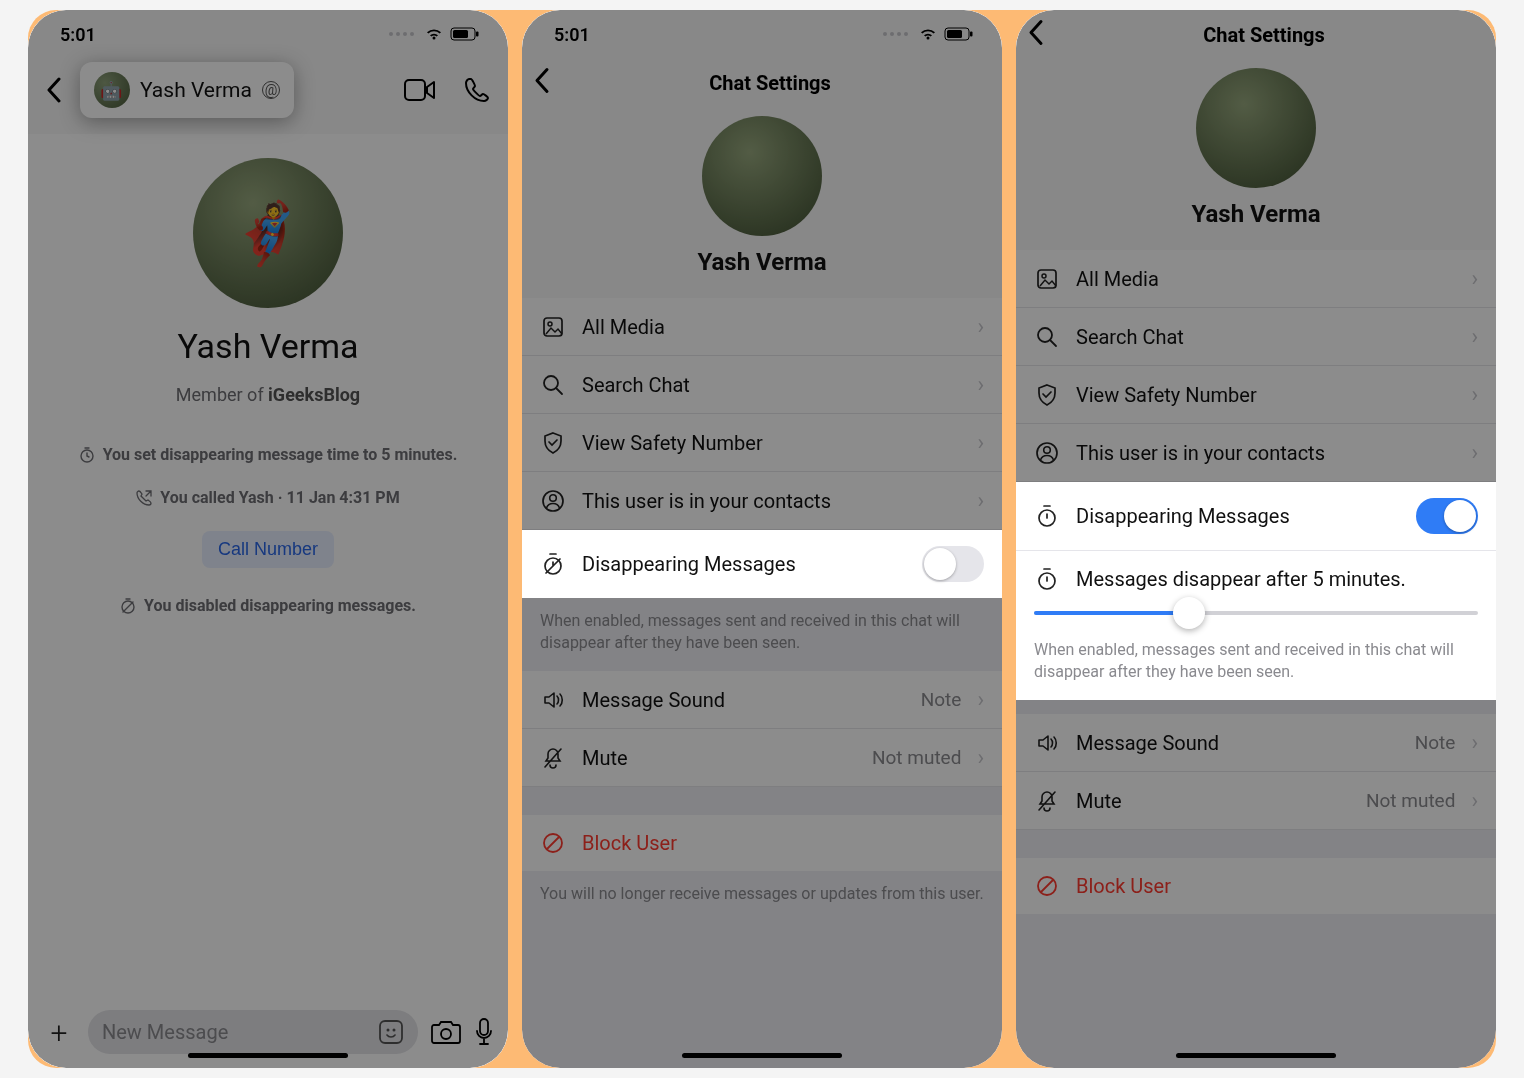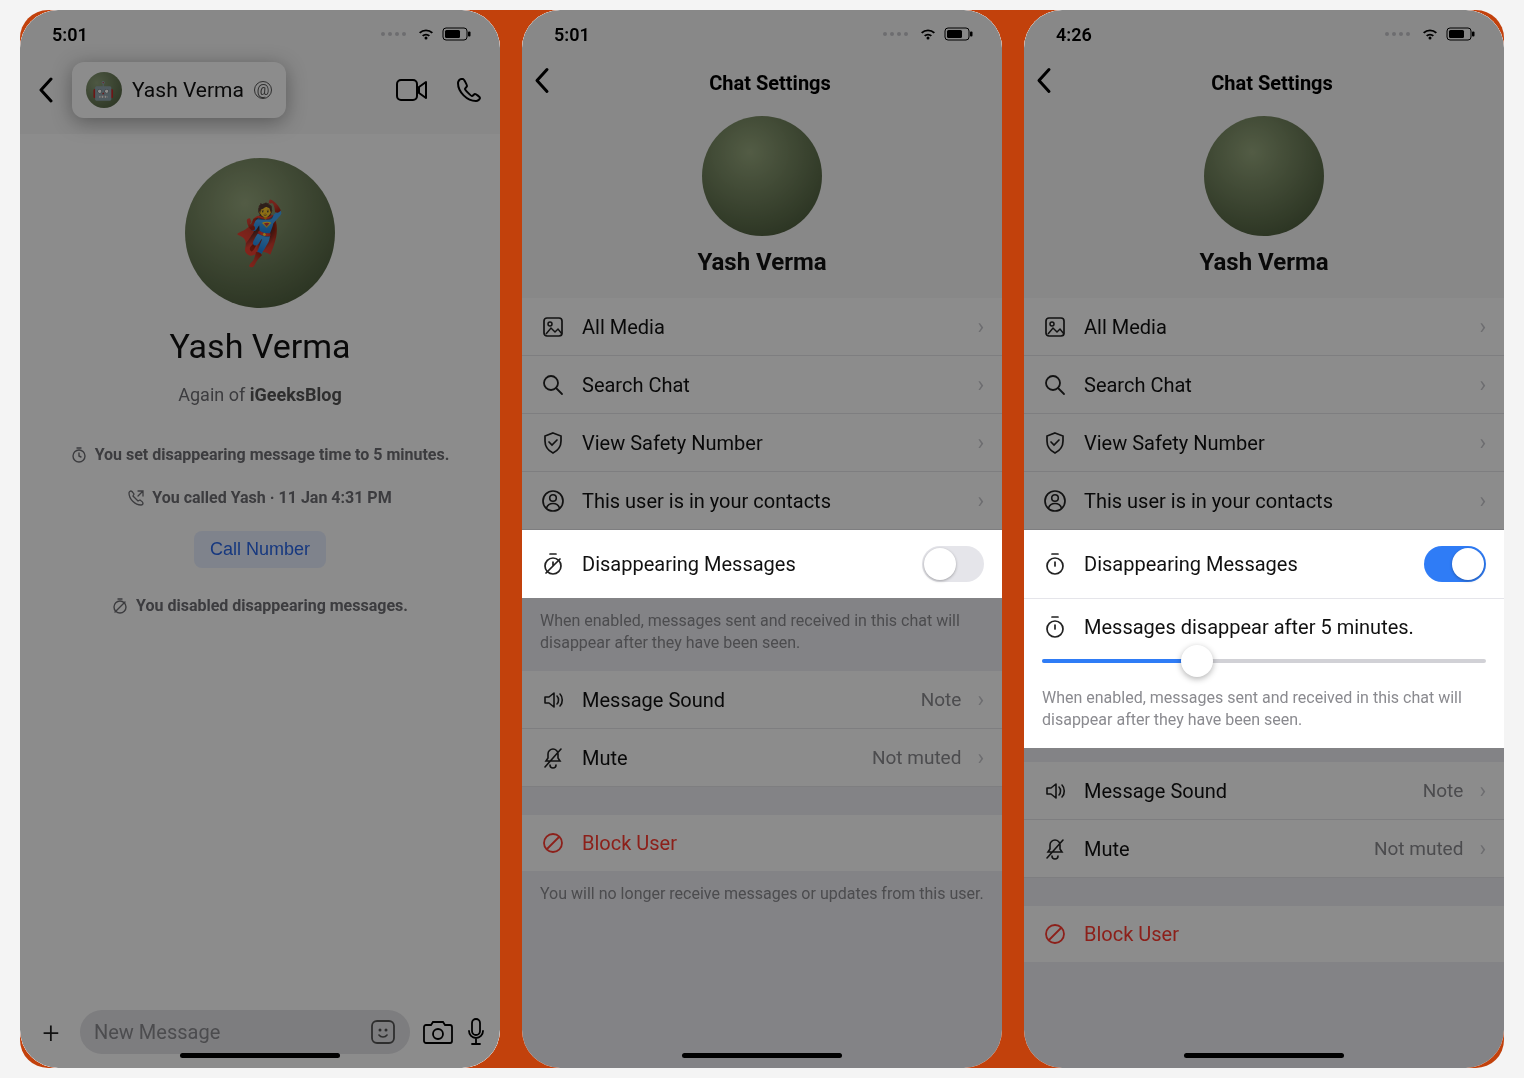--- a/index.html
+++ b/index.html
@@ -5,22 +5,22 @@
   * { box-sizing: border-box; margin: 0; padding: 0; }
   body {
     background: #f4f4f4;
     font-family: -apple-system, BlinkMacSystemFont, "Segoe UI", Roboto, Helvetica, Arial, sans-serif;
     display: flex;
     justify-content: center;
     padding: 10px;
   }
   .frame-row {
     display: flex;
-    gap: 22px;
-    background: #c2410c;
+    gap: 14px;
+    background: #fdba74;
     border-radius: 28px;
     padding: 0;
   }
   .phone {
     width: 480px;
     height: 1058px;
     border-radius: 38px;
     overflow: hidden;
     position: relative;
     background: #efeff4;
@@ -250,21 +250,21 @@
       <svg width="26" height="26" viewBox="0 0 26 26">
             <path d="M5 2c-1 0-3 2-3 4 0 9 9 18 18 18 2 0 4-2 4-3 0-1-4-4-5-4s-2 2-3 2-7-6-7-7 2-2 2-3-3-7-4-7z" stroke="#000" stroke-width="2" fill="none"></path>
           </svg>
     </div>
   </div>
 
   <div class="chat-content">
     <div class="avatar-lg">🦸</div>
     <div class="contact-name">Yash Verma</div>
     <div class="member-of">
-      <span>Again of </span><b>iGeeksBlog</b>
+      <span>Member of </span><b>iGeeksBlog</b>
     </div>
     <div class="sys-msg">
       <svg width="16" height="16" viewBox="0 0 16 16">
             <circle cx="8" cy="9" r="6" stroke="#6e6e73" stroke-width="1.4" fill="none"></circle>
             <path d="M8 6v3l2 1M6 1h4" stroke="#6e6e73" stroke-width="1.4" fill="none" stroke-linecap="round"></path>
           </svg>
       <span>You set disappearing message time to 5 minutes.</span>
     </div>
     <div class="sys-msg">
       <svg width="16" height="16" viewBox="0 0 16 16">
@@ -435,39 +435,20 @@
       <span class="label block-label">Block User</span>
     </div>
   </div>
   <div class="footer-text">You will no longer receive messages or updates from this user.</div>
 
   <div class="dim-overlay"></div>
   <div class="home-indicator"></div>
 </div>
 
 <div class="phone">
-  <div class="status-bar">
-    <span>4:26</span>
-    <div class="status-right">
-      <div class="dots">
-            <span></span>
-            <span></span>
-            <span></span>
-            <span></span>
-          </div>
-      <svg width="20" height="14" viewBox="0 0 20 14">
-            <path d="M10 12.5a1.5 1.5 0 100-3 1.5 1.5 0 000 3zm-4-4.2a6 6 0 018 0l-1.3 1.3a4.1 4.1 0 00-5.4 0L6 8.3zm-3-3a10.2 10.2 0 0114 0L15.7 6.6a8.3 8.3 0 00-11.4 0L3 5.3z" fill="#000"></path>
-          </svg>
-      <svg width="30" height="14" viewBox="0 0 30 14">
-            <rect x="1" y="1" width="24" height="12" rx="3" stroke="#000" fill="none"></rect>
-            <rect x="3" y="3" width="15" height="8" rx="1.5" fill="#000"></rect>
-            <rect x="26" y="4.5" width="2.5" height="5" rx="1" fill="#000"></rect>
-          </svg>
-    </div>
-  </div>
   <div class="settings-nav">
     <div class="back">
       <svg width="16" height="26" viewBox="0 0 16 26">
             <path d="M13 2 3 13l10 11" stroke="#000" stroke-width="3" fill="none" stroke-linecap="round" stroke-linejoin="round"></path>
           </svg>
     </div>
     <span>Chat Settings</span>
   </div>
   <div class="profile-block">
     <div class="avatar-md"></div>

